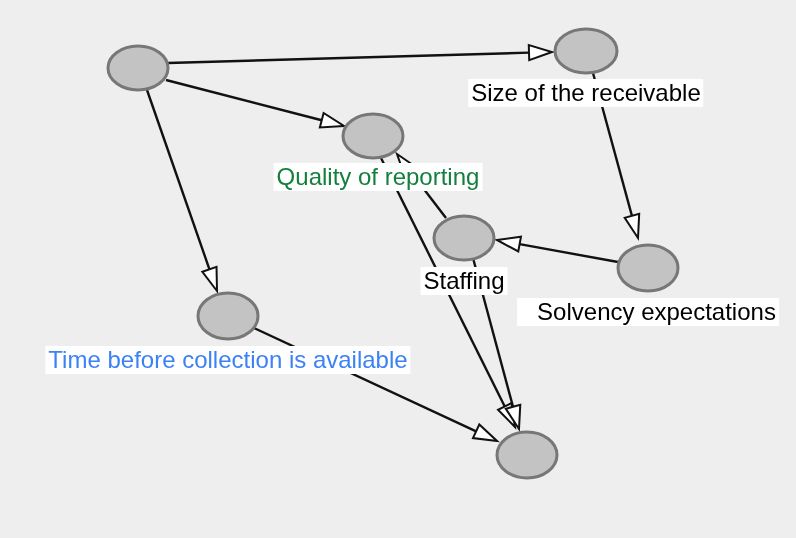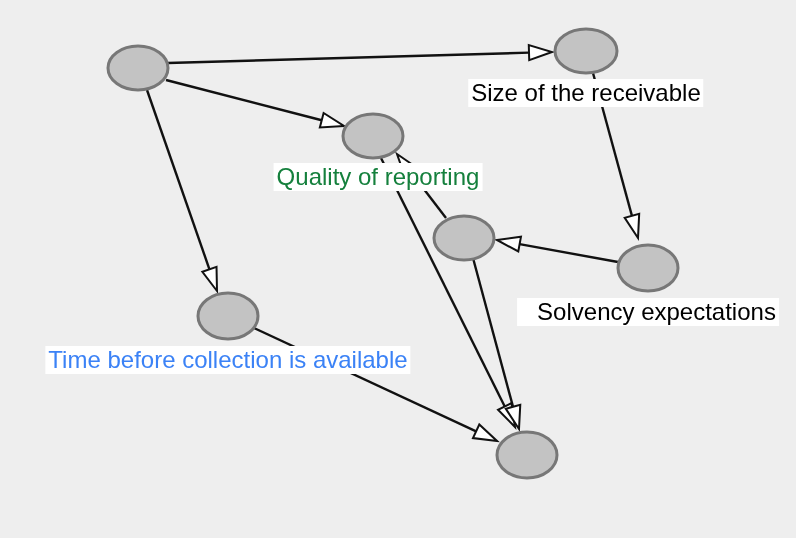--- a/index.html
+++ b/index.html
@@ -86,16 +86,17 @@
       <ellipse cx="586" cy="51" rx="31" ry="22" fill="#c3c3c3" stroke="#777777" stroke-width="3"></ellipse>
       <ellipse cx="373" cy="136" rx="30" ry="22" fill="#c3c3c3" stroke="#777777" stroke-width="3"></ellipse>
       <ellipse cx="464" cy="238" rx="30" ry="22" fill="#c3c3c3" stroke="#777777" stroke-width="3"></ellipse>
       <ellipse cx="648" cy="268" rx="30" ry="23" fill="#c3c3c3" stroke="#777777" stroke-width="3"></ellipse>
       <ellipse cx="228" cy="316" rx="30" ry="23" fill="#c3c3c3" stroke="#777777" stroke-width="3"></ellipse>
       <ellipse cx="527" cy="455" rx="30" ry="23" fill="#c3c3c3" stroke="#777777" stroke-width="3"></ellipse>
     </svg>
   <div class="labels-layer">
       <div class="node-label" style="left: 586px; top: 79px; background: rgb(255, 255, 255); color: rgb(0, 0, 0);">Size of the receivable</div>
       <div class="node-label" style="left: 378px; top: 163px; background: rgb(255, 255, 255); color: #15803d;">Quality of reporting</div>
+      <div class="node-label" style="left: 464px; top: 267px; background: rgb(255, 255, 255); color: rgb(0, 0, 0);">Staffing</div>
       <div class="node-label" style="left: 648px; top: 298px; background: rgb(255, 255, 255); color: rgb(0, 0, 0); padding-left: 20px;">Solvency expectations</div>
       <div class="node-label" style="left: 228px; top: 346px; background: rgb(255, 255, 255); color: #3b82f6;">Time before collection is available</div>
     </div>
 </div>
 
 </body></html>

